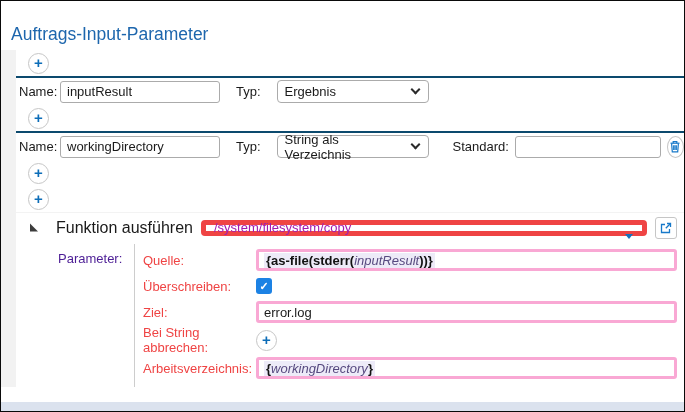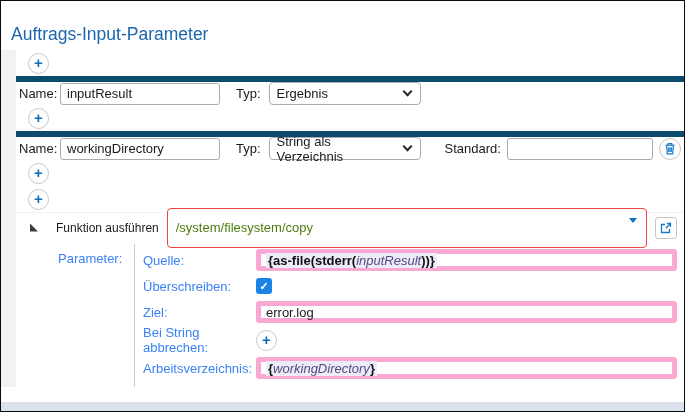--- a/index.html
+++ b/index.html
@@ -12,56 +12,56 @@
   .rowgroup { position: relative; padding-left: 15px; }
   .rowgroup::before { content: ""; position: absolute; left: 0; top: 0; bottom: 0; width: 15px; background: #f2f2f2; }
 
   .plusrow { height: 26px; display: flex; align-items: center; }
   .plusbtn { width: 21px; height: 21px; margin-left: 12px; border: 1px solid #c6c6c6; border-radius: 50%;
              background: #fff; color: #0d6db8; font-size: 15px; font-weight: 700; line-height: 1;
              display: flex; align-items: center; justify-content: center; padding: 0; cursor: pointer;
              font-family: inherit; }
   .plusbtn span { transform: translateY(-1px); }
 
-  .prow { height: 29px; display: flex; align-items: center; background: #fff; border-top: 6px solid #0c4a6e; }
+  .prow { height: 29px; display: flex; align-items: center; background: #fff; border-top: 2px solid #0c4a6e; }
   .lbl { font-size: 13px; color: #1a1a1a; flex: none; }
   .name-lbl { margin-left: 3px; width: 41px; }
   .txt { height: 22px; border: 1px solid #ababab; border-radius: 3px; padding: 0 6px; font-size: 13px;
          font-family: inherit; color: #1a1a1a; outline: none; }
   .txt::placeholder { color: #a0a0a0; }
   .namein { width: 160px; }
-  .typlbl { margin-left: 16px; margin-right: 8px; }
+  .typlbl { margin-left: 16px; margin-right: 16px; }
   .select { position: relative; width: 152px; height: 23px; border: 1px solid #ababab; border-radius: 4px;
             background: #fff; display: flex; align-items: center; padding: 0 24px 0 7px; font-size: 13px;
             color: #1a1a1a; cursor: pointer; flex: none; }
   .chev { position: absolute; right: 9px; top: 5px; width: 7px; height: 7px;
           border-right: 2px solid #2b2b2b; border-bottom: 2px solid #2b2b2b; transform: rotate(45deg); }
   .stdlbl { margin-left: 24px; margin-right: 6px; }
   .stdin { width: 146px; }
   .roundbtn { width: 22px; height: 22px; margin-left: 6px; border: 1px solid #c6c6c6; border-radius: 50%;
               background: #fff; display: flex; align-items: center; justify-content: center; padding: 0; cursor: pointer; }
 
   .steprow { display: flex; align-items: center; height: 30px; border-top: 1px solid #f3f3f3; }
   .expander { margin-left: 14px; flex: none; cursor: pointer; display: flex; }
-  .steplbl { margin-left: 17px; font-size: 12px; color: #1a1a1a; flex: none; }
-  .combobox { flex: 1; margin-left: 8px; margin-right: 8px; position: relative; height: 40px;
-              border: 1px solid #ef4444; border-radius: 4px; display: flex; align-items: center;
-              padding: 0 26px 0 8px; font-size: 13px; color: #4d7c0f; cursor: pointer; background: #fff; }
+  .steplbl { margin-left: 17px; font-size: 16px; color: #1a1a1a; flex: none; }
+  .combobox { flex: 1; margin-left: 8px; margin-right: 8px; position: relative; height: 16px;
+              border: 5px solid #ef4444; border-radius: 4px; display: flex; align-items: center;
+              padding: 0 26px 0 8px; font-size: 13px; color: #a21caf; cursor: pointer; background: #fff; }
   .tri { position: absolute; right: 9px; top: 9px; width: 0; height: 0;
          border-left: 4.5px solid transparent; border-right: 4.5px solid transparent;
          border-top: 5.5px solid #1472bc; }
   .extbtn { width: 22px; height: 22px; margin-right: 7px; border: 1px solid #c6c6c6; border-radius: 3px;
             background: #fff; display: flex; align-items: center; justify-content: center; padding: 0; cursor: pointer; flex: none; }
 
   .paramblock { display: flex; margin-top: 2px; }
-  .pleft { width: 119px; padding: 7px 0 8px 42px; border-right: 1px solid #cdcdcd; font-size: 13px; color: #3b82f6; flex: none; }
+  .pleft { width: 119px; padding: 7px 0 8px 42px; border-right: 1px solid #cdcdcd; font-size: 13px; color: #4c1d95; flex: none; }
   .pright { flex: 1; padding: 3px 0 6px 0; }
   .pr { display: flex; align-items: center; min-height: 26px; }
-  .prlbl { width: 113px; margin-left: 8px; font-size: 13px; color: #3b82f6; flex: none; }
-  .pval { flex: 1; margin-right: 7px; height: 22px; border: 5px solid #f9a8d4; border-radius: 3px;
+  .prlbl { width: 113px; margin-left: 8px; font-size: 13px; color: #ef4444; flex: none; }
+  .pval { flex: 1; margin-right: 7px; height: 22px; border: 3px solid #f9a8d4; border-radius: 3px;
           display: flex; align-items: center; padding: 0 5px; font-size: 13px; color: #1a1a1a; background: #fff; }
   .pplain { flex: 1; margin-right: 7px; display: flex; align-items: center; }
   .expr { background: #edebf8; padding: 0 2px; display: inline-flex; align-items: center; white-space: pre; }
   .expr .b { font-weight: 700; color: #111; }
   .expr .v { font-style: italic; color: #56497f; }
   .cb { width: 16px; height: 16px; border-radius: 3px; background: #1c82e4; display: flex; align-items: center;
         justify-content: center; color: #fff; font-size: 11px; font-weight: 700; cursor: pointer; }
   .smallplus { margin-left: 0; }
 
   .bottomstrip { position: absolute; left: 0; right: 0; bottom: 0; height: 9px; background: #dbe2ee; }

